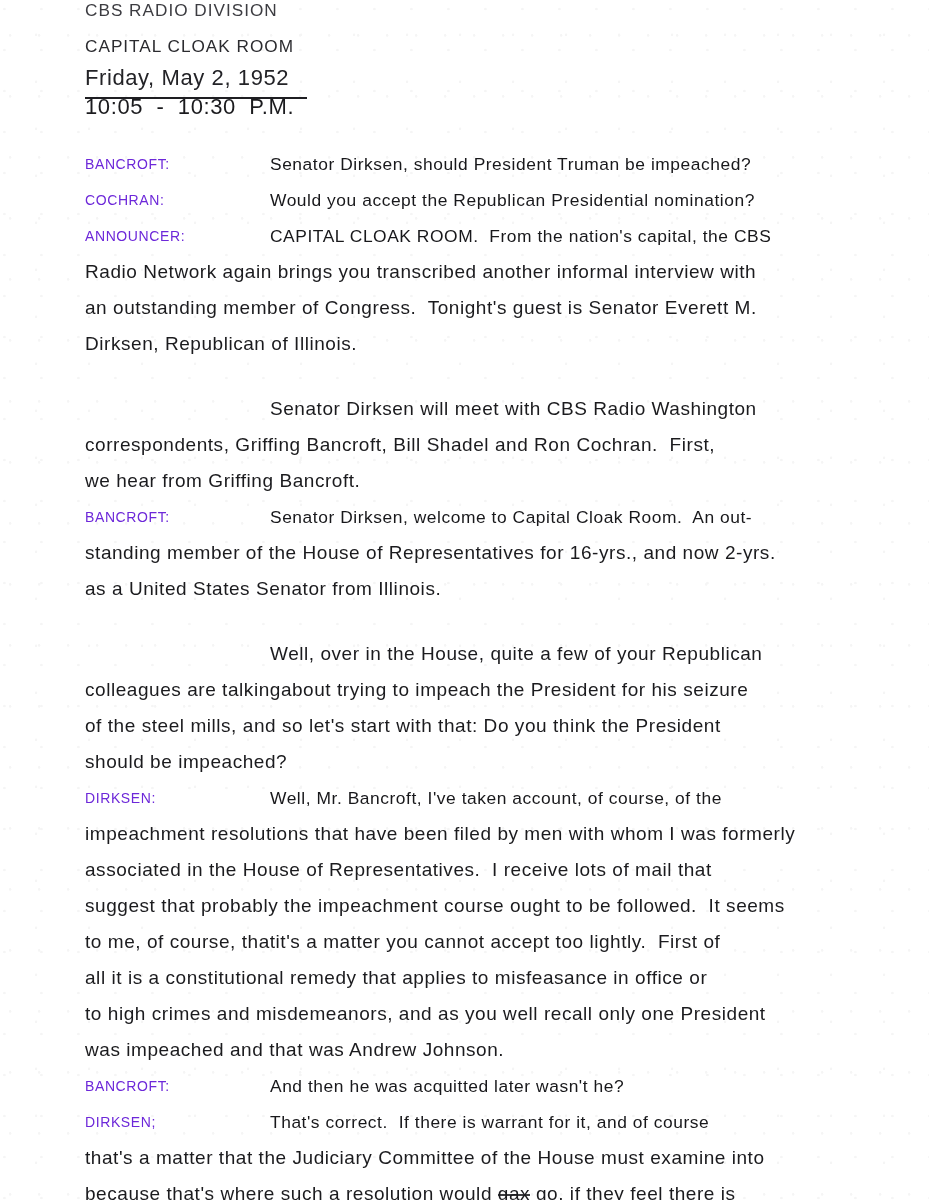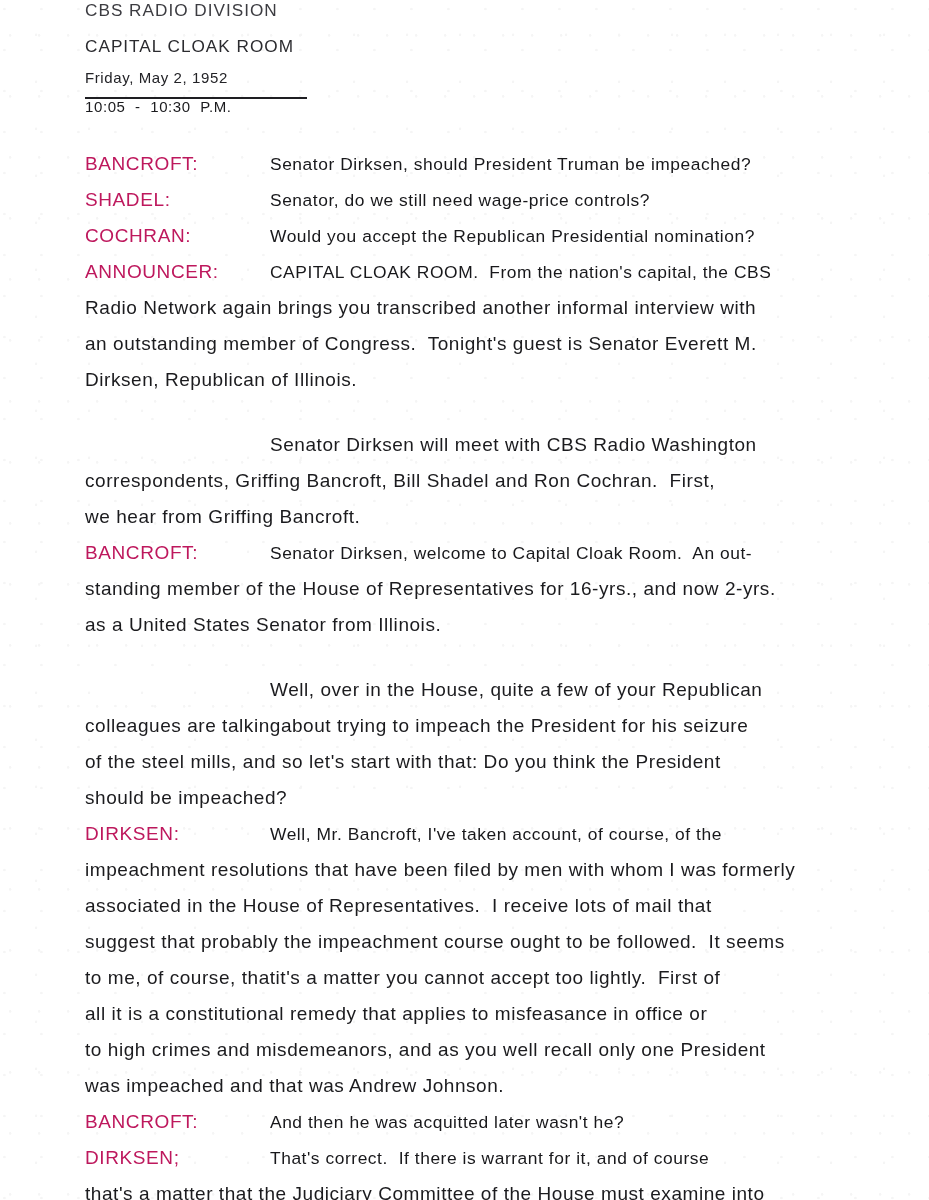--- a/index.html
+++ b/index.html
@@ -22,21 +22,21 @@
   .doc {
     position: absolute;
     left: 85px;
     top: -8px;
     width: 844px;
   }
 
   .line {
     height: 36px;
     line-height: 36px;
-    font-size: 15px;
+    font-size: 22px;
     letter-spacing: 0.6px;
     white-space: pre;
     color: #1b1b1e;
   }
 
   
   .hdr {
     font-size: 17.2px;
     letter-spacing: 1.0px;
     color: #2b2b2f;
@@ -62,23 +62,23 @@
   .row {
     position: relative;
     height: 36px;
     line-height: 36px;
     white-space: pre;
   }
   .speaker {
     position: absolute;
     left: 0;
     top: 0;
-    font-size: 19px;
+    font-size: 14px;
     letter-spacing: 0.6px;
-    color: #be185d;
+    color: #6d28d9;
   }
   .body {
     position: absolute;
     left: 185px;
     top: 0;
     font-size: 17.4px;
     letter-spacing: 0.55px;
     color: #18181b;
     text-align: center;
   }
@@ -135,24 +135,20 @@
     <div class="line" style="height:28px; line-height:28px;"><span class="date-line">Friday, May 2, 1952</span></div>
     <div class="line" style="height:36px; line-height:30px;">10:05  -  10:30  P.M.</div>
 
     <div class="line" style="height:18px;"></div>
 
     <div class="row">
       <span class="speaker">BANCROFT:</span>
       <span class="body">Senator Dirksen, should President Truman be impeached?</span>
     </div>
 
-    <div class="row">
-      <span class="speaker">SHADEL:</span>
-      <span class="body">Senator, do we still need wage-price controls?</span>
-    </div>
 
     <div class="row">
       <span class="speaker">COCHRAN:</span>
       <span class="body">Would you accept the Republican Presidential nomination?</span>
     </div>
 
     <div class="row">
       <span class="speaker">ANNOUNCER:</span>
       <span class="body">CAPITAL CLOAK ROOM.  From the nation's capital, the CBS</span>
     </div>

